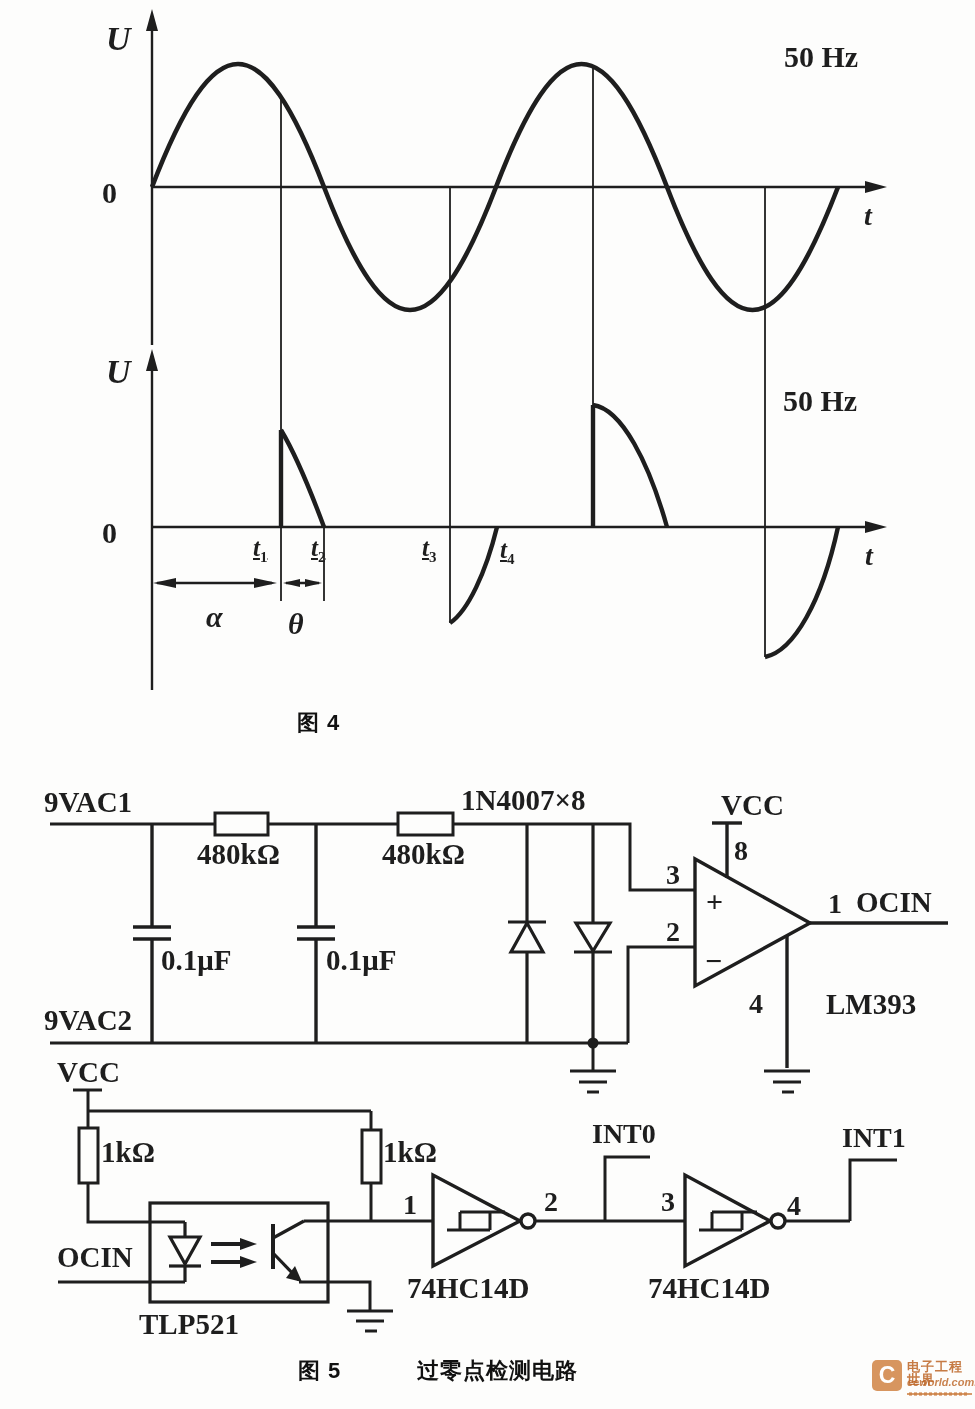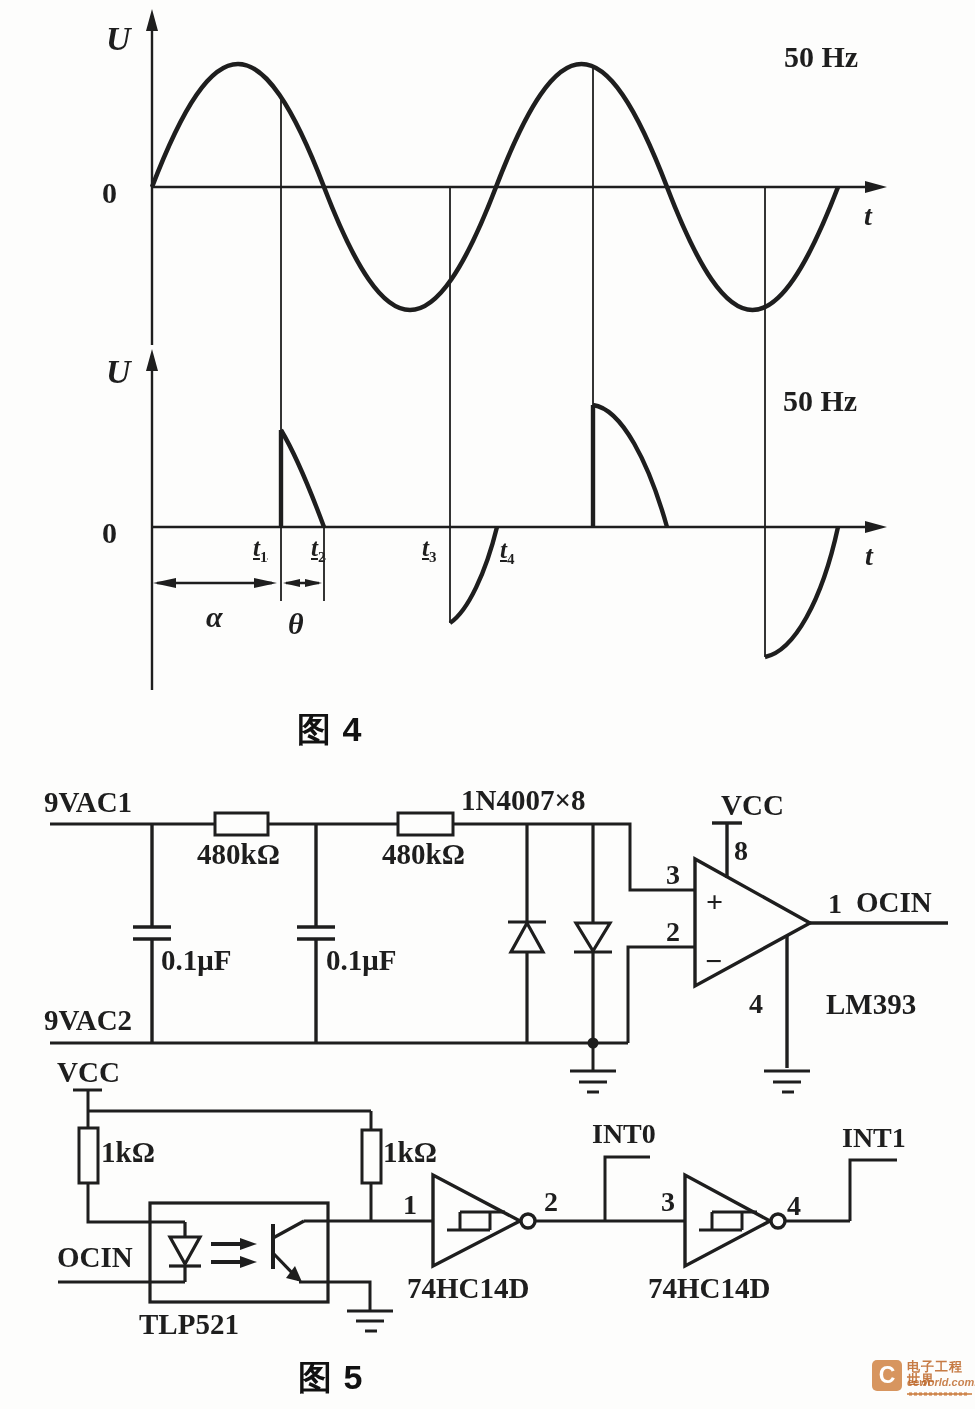--- a/index.html
+++ b/index.html
@@ -5,21 +5,21 @@
   html,body{margin:0;padding:0;background:#e8e8e8;}
   .page{position:relative;width:975px;height:1409px;background:#fdfdfc;overflow:hidden;
         font-family:"Liberation Serif", serif;color:#1e1e1e;}
   svg.draw{position:absolute;left:0;top:0;}
   .lbl{position:absolute;white-space:nowrap;font-weight:700;font-size:29px;line-height:1;}
   .math{font-style:italic;}
   .sz26{font-size:29px;} .sz28{font-size:28px;} .sz30{font-size:30px;margin-top:15px;} .sz34{font-size:34px;}
   .tmark{position:absolute;white-space:nowrap;font-weight:700;font-style:italic;font-size:25px;line-height:1;text-decoration:underline;}
   .tmark sub{font-size:15px;font-style:normal;line-height:1;}
   .caption{position:absolute;white-space:nowrap;font-family:"Liberation Sans", sans-serif;
-           font-weight:bold;font-size:34px;letter-spacing:1px;line-height:1;color:#111;}
+           font-weight:bold;font-size:22px;letter-spacing:1px;line-height:1;color:#111;}
   .wm{position:absolute;left:872px;top:1357px;width:100px;height:48px;}
   .wm-logo{position:absolute;left:0;top:3px;width:30px;height:31px;border-radius:5px;
            background:rgba(206,126,60,.82);color:#fff;font-family:"Liberation Sans",sans-serif;
            font-weight:bold;font-size:23px;line-height:30px;text-align:center;}
   .wm-name{position:absolute;left:35px;top:3px;font-family:"Liberation Sans",sans-serif;
            font-weight:bold;font-size:13px;letter-spacing:1px;color:rgba(188,100,36,.85);
            border-bottom:2px solid rgba(198,112,45,.7);padding-bottom:7px;line-height:1;}
   .wm-url{position:absolute;left:35px;top:20px;font-family:"Liberation Sans",sans-serif;
           font-weight:bold;font-style:italic;font-size:11px;color:rgba(188,100,36,.8);line-height:1;}
   .wm-micro{position:absolute;left:37px;top:35px;width:58px;height:4px;
@@ -244,20 +244,21 @@
   <span class="lbl sz28" style="left:403px;top:1191px">1</span>
   <span class="lbl sz28" style="left:544px;top:1188px">2</span>
   <span class="lbl sz28" style="left:661px;top:1188px">3</span>
   <span class="lbl sz28" style="left:787px;top:1192px">4</span>
   <span class="lbl" style="left:407px;top:1274px">74HC14D</span>
   <span class="lbl" style="left:648px;top:1274px">74HC14D</span>
   <span class="lbl sz28" style="left:592px;top:1120px">INT0</span>
   <span class="lbl sz28" style="left:842px;top:1124px">INT1</span>
 
   <span class="caption" style="left:298px;top:1360px">图 5</span>
+  <span class="caption" style="left:417px;top:1360px">过零点检测电路</span>
 
   <div class="wm">
     <div class="wm-logo">C</div>
     <div class="wm-name">电子工程世界</div>
     <div class="wm-url">eeworld.com.cn</div>
     <div class="wm-micro"></div>
   </div>
 
 </div>
 

